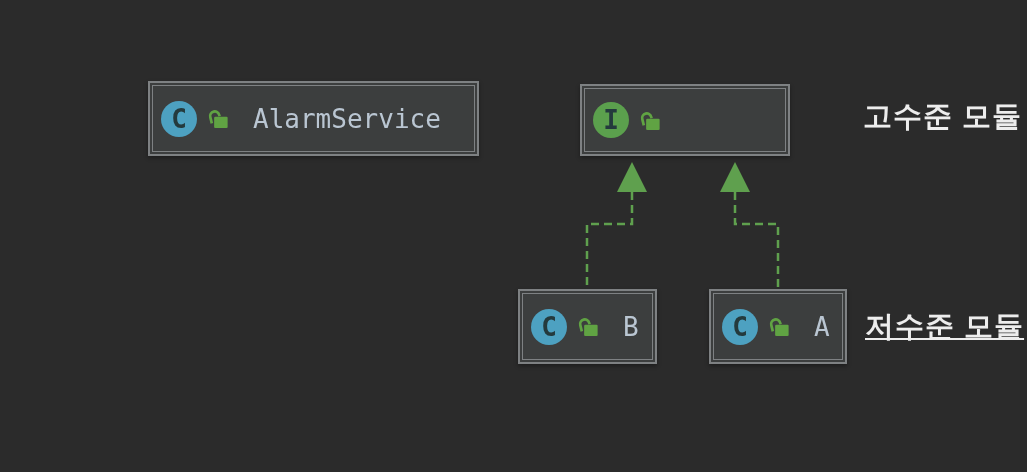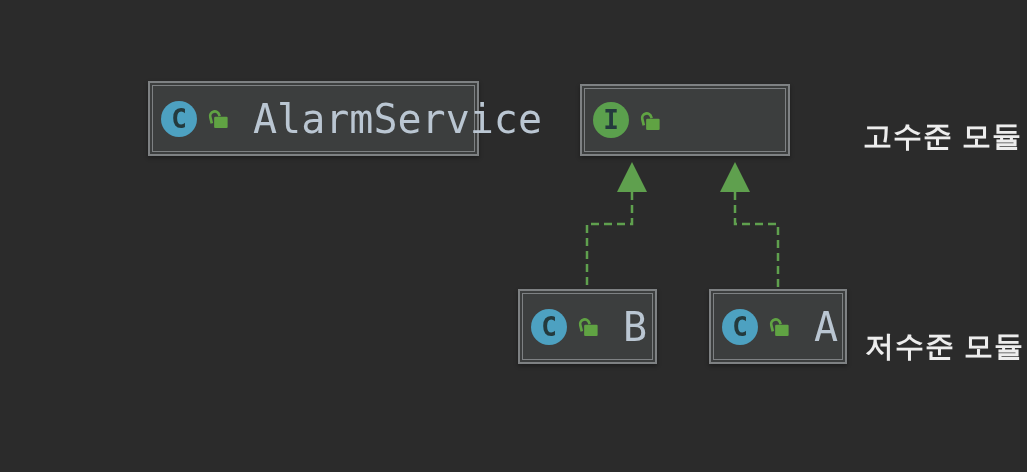--- a/index.html
+++ b/index.html
@@ -58,33 +58,32 @@
   .badge.class{background:var(--class_icon_blue);}
   .badge.interface{background:var(--interface_icon_green);}
   .lock{
     width:27px;height:27px;
     flex:0 0 27px;
     margin-left:7px;
   }
   .node-label{
     margin-left:22px;
     font-family:"DejaVu Sans Mono", monospace;
-    font-size:40px;
+    font-size:26px;
     color:var(--label_text);
     white-space:nowrap;
   }
   .annotation{
     position:absolute;
     font-family:"Liberation Sans", sans-serif;
     font-size:29px;
     font-weight:600;
     color:var(--annotation_text);
     white-space:nowrap;
     letter-spacing:1px;
-    margin-top:20px;
   }
 </style>
 </head>
 <body>
 
 <div class="canvas">
 
   <svg class="edges" width="1027" height="472" viewBox="0 0 1027 472" xmlns="http://www.w3.org/2000/svg">
     <g>
       <path class="edge-dash" d="M632 192 L632 224 L587 224 L587 289"></path>
@@ -141,15 +140,15 @@
         <g transform="rotate(-14 10 12)">
           <path d="M6 15.5 V9.8 A4.1 4.1 0 0 1 14.2 9.8 V11" fill="none" stroke="var(--lock_green)" stroke-width="2.4"></path>
         </g>
         <rect x="9" y="10.5" width="12" height="10" rx="1" fill="var(--lock_green)"></rect>
       </svg>
       <span class="node-label">A</span>
     </div>
   </div>
 
   <div class="annotation" style="left:863px;top:97px;">고수준 모듈</div>
-  <div class="annotation" style="left:865px;top:307px;">저수준 모듈</div>
+  <div class="annotation" style="left:865px;top:307px;text-decoration:underline;">저수준 모듈</div>
 
 </div>
 
 </body></html>

